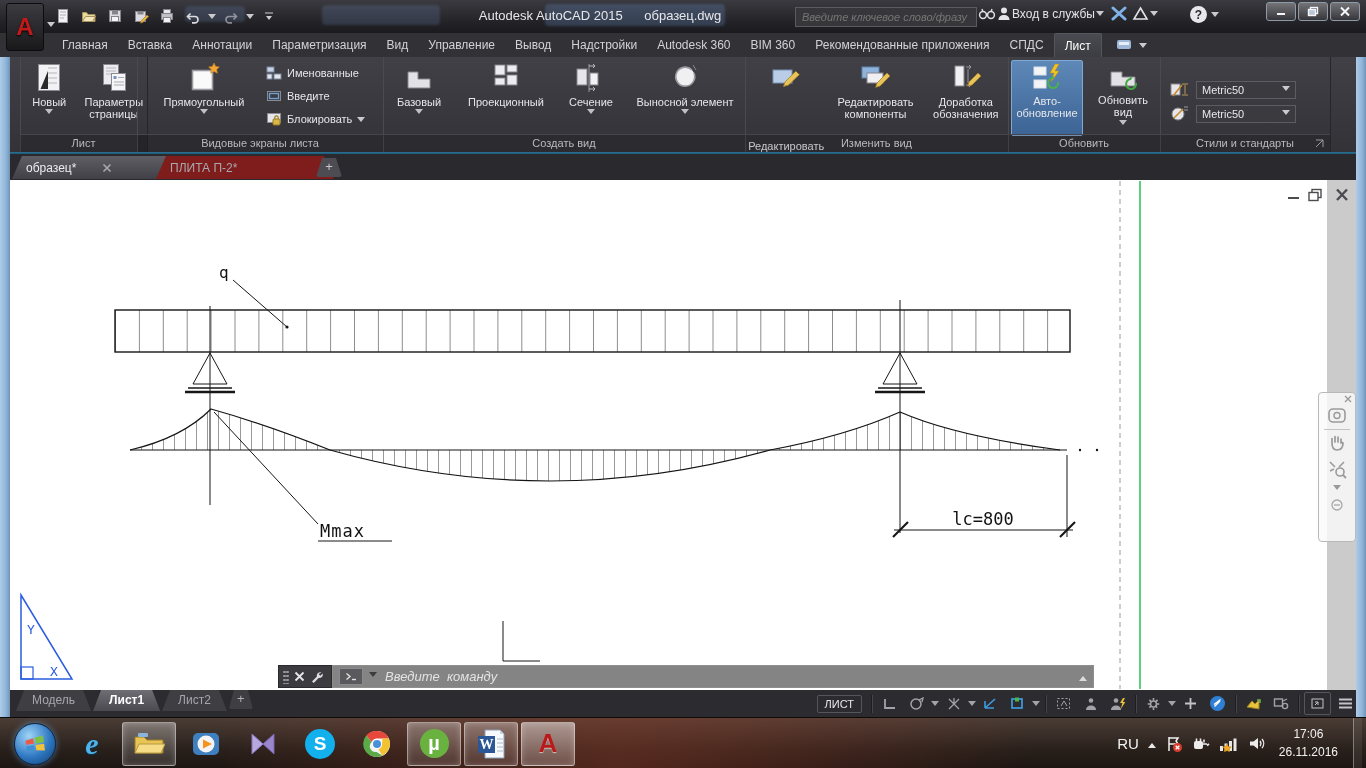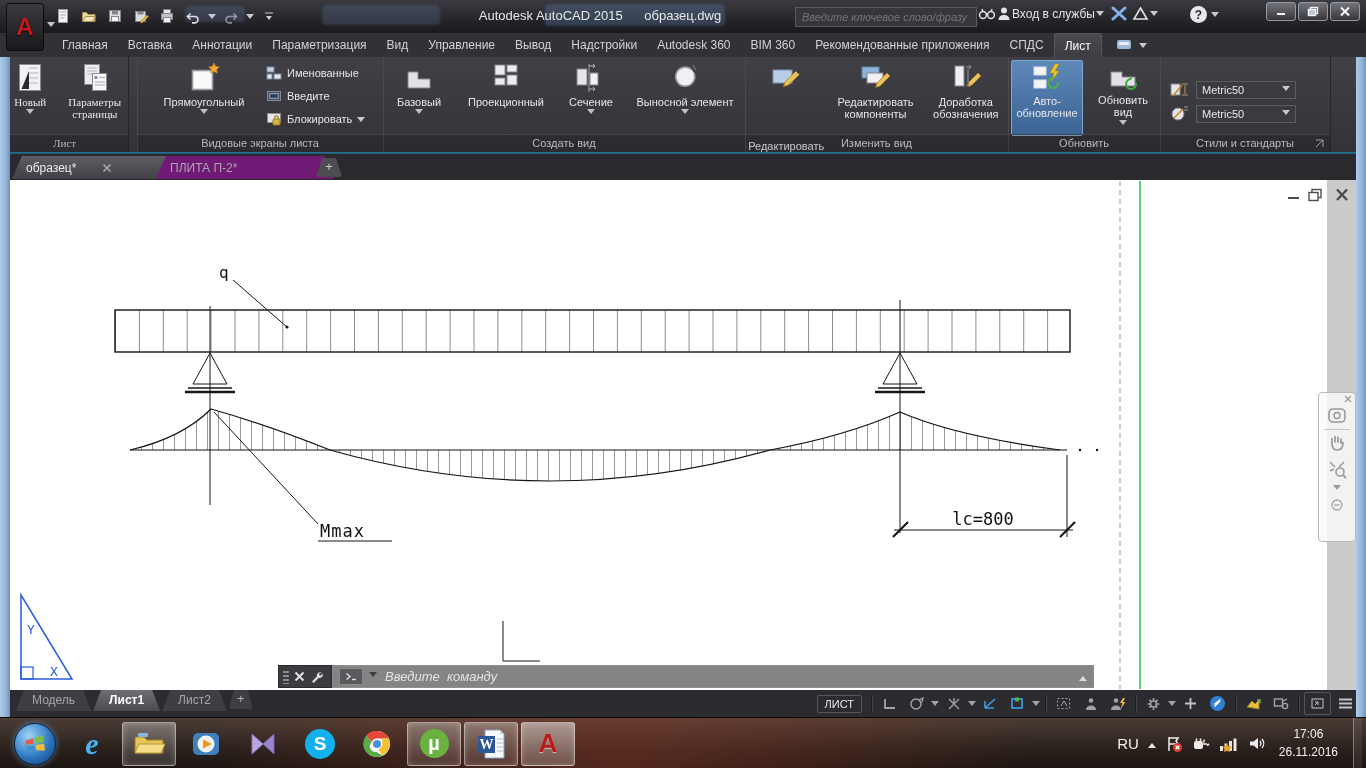--- a/index.html
+++ b/index.html
@@ -43,21 +43,21 @@
   .sbtn .rlabel{margin-top:0;white-space:nowrap;}
   .hl{background:linear-gradient(#5d88b8,#3c6494);border:1px solid #7fa8d2;border-radius:2px;}
   .metsel{width:100px;height:18px;background:#3a3a3f;border:1px solid #5c5c62;color:#e8e8ec;font-size:11px;
     display:flex;align-items:center;justify-content:space-between;padding:0 5px;box-sizing:border-box;}
   #bluebar{left:0;top:152px;width:1366px;height:3px;background:linear-gradient(#2a7396,#174a63);}
   
   #filetabs{left:0;top:154px;width:1366px;height:36px;background:#2a2a2e;}
   .ftab{position:absolute;top:2px;height:23px;display:flex;align-items:center;gap:26px;padding:0 14px;
     clip-path:polygon(10px 0,calc(100% - 10px) 0,100% 100%,0 100%);font-size:12px;}
   .ftab.active{background:linear-gradient(#5e5e64,#404046);color:#ececf0;}
-  .ftab.inactive{background:#701a75;color:#a8a8ae;}
+  .ftab.inactive{background:#7f1d1d;color:#a8a8ae;}
   .plustab{position:absolute;top:4px;width:26px;height:19px;background:#4c4c52;border-radius:3px;
     color:#c8c8cc;font-size:13px;text-align:center;line-height:18px;clip-path:polygon(6px 0,calc(100% - 6px) 0,100% 100%,0 100%);}
   
   #canvas{left:0;top:180px;width:1366px;height:510px;background:#fff;}
   #gutter{left:1327px;top:180px;width:29px;height:510px;background:#cbcbcb;}
   #drawsvg{left:0;top:180px;pointer-events:none;}
   
   #navbar{left:1318px;top:392px;width:36px;height:148px;background:rgba(250,250,250,.82);
     border:1px solid #b9b9b9;border-radius:4px;display:flex;flex-direction:column;align-items:center;z-index:5;}
   .navitem{width:30px;height:26px;display:flex;align-items:center;justify-content:center;}
@@ -247,21 +247,21 @@
     <svg width="20" height="14">
         <rect x="1" y="2" width="14" height="9" rx="2" fill="#9fb8d8"></rect>
         <rect x="3" y="4" width="10" height="3" fill="#e8eef6"></rect>
       </svg>
     <span class="dn"></span>
   </span>
 </div>
 
 <div class="abs" id="ribbon">
 
-  <div class="panel" style="left:1px;width:127px;font-family:Liberation Serif, serif;">
+  <div class="panel" style="left:20px;width:127px;">
     <div class="prow">
       <div class="rbtn" style="width:56px;">
         <svg width="30" height="32">
           <rect x="4.5" y="2.5" width="21" height="26" fill="#f2f2f4" stroke="#8a8a90"></rect>
           <path d="M14 6h9M14 11h9M14 16h9M14 21h9" stroke="#b6b6bc"></path>
           <path d="M6.5 27 14 9v18z" fill="#2a2a2e"></path>
           </svg>
         <div class="rlabel">Новый</div>
         <span class="dn"></span>
       </div>

